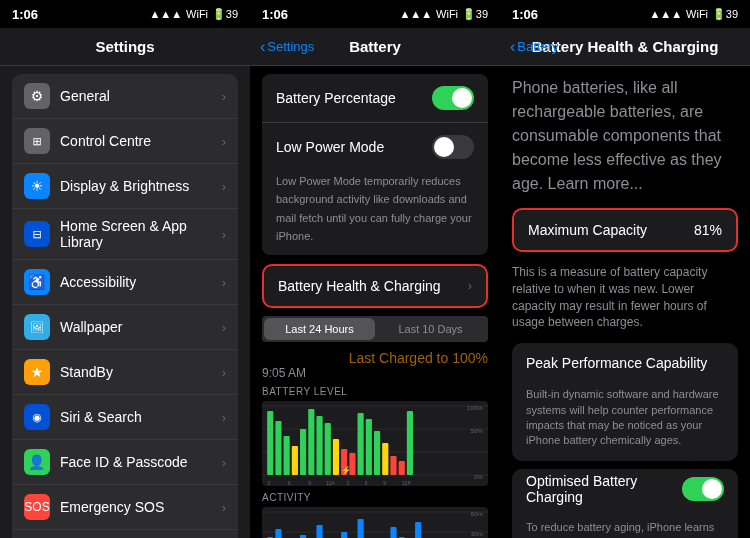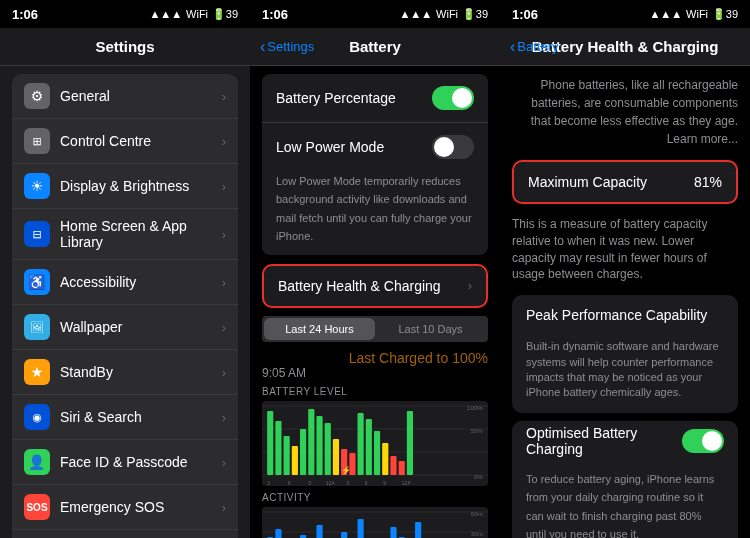--- a/index.html
+++ b/index.html
@@ -247,24 +247,23 @@
     .health-scroll {
       flex: 1;
       overflow-y: auto;
       background: #000;
       padding: 0 12px;
     }
     .health-scroll::-webkit-scrollbar { display: none; }
 
     .health-intro {
       color: #8e8e93;
-      font-size: 12px;
+      font-size: 16px;
       line-height: 1.5;
       padding: 10px 0 12px;
-      text-align: right;
     }
 
     .max-capacity-row {
       display: flex;
       align-items: center;
       justify-content: space-between;
       padding: 12px 14px;
       background: #1c1c1e;
       border-radius: 10px;
       margin-bottom: 8px;
@@ -408,21 +407,21 @@
       </div>
       <div class="settings-item">
         <div class="item-icon ic-green">
             <span style="color:#fff;font-size:14px">👤</span>
           </div>
         <span class="item-label">Face ID &amp; Passcode</span>
         <span class="item-chevron">›</span>
       </div>
       <div class="settings-item">
         <div class="item-icon ic-red">
-            <span style="color:#fff;font-size:10px;font-weight:bold">SOS</span>
+            <span style="color:#fff;font-size:12px;font-weight:normal">SOS</span>
           </div>
         <span class="item-label">Emergency SOS</span>
         <span class="item-chevron">›</span>
       </div>
       <div class="settings-item">
         
         
         
       </div>
 

